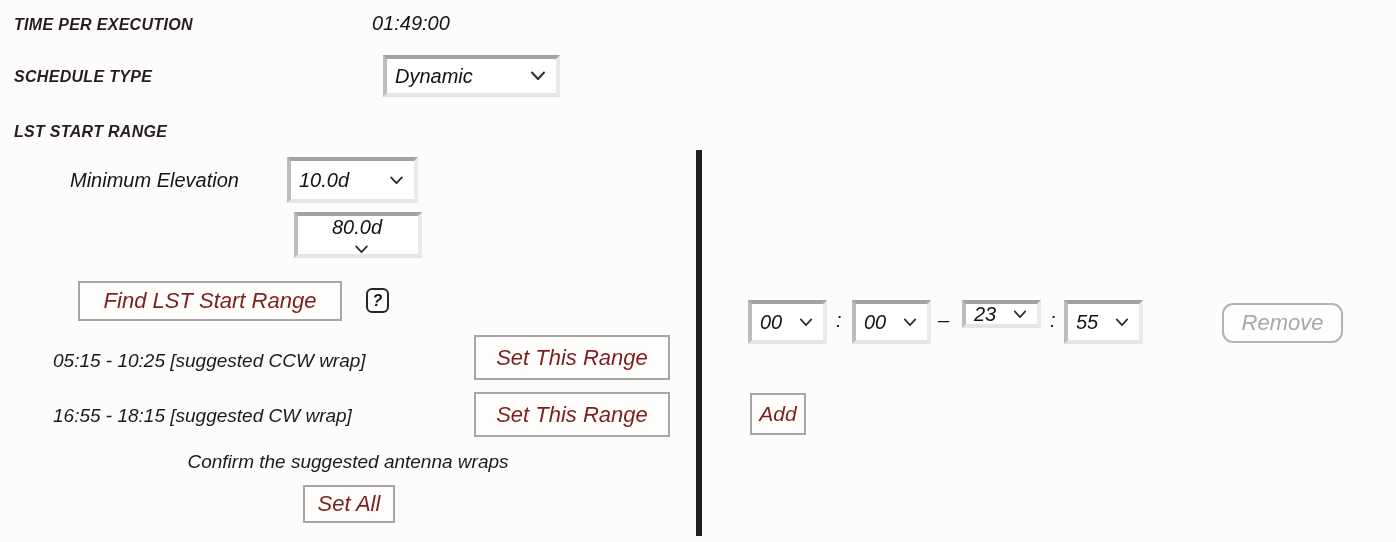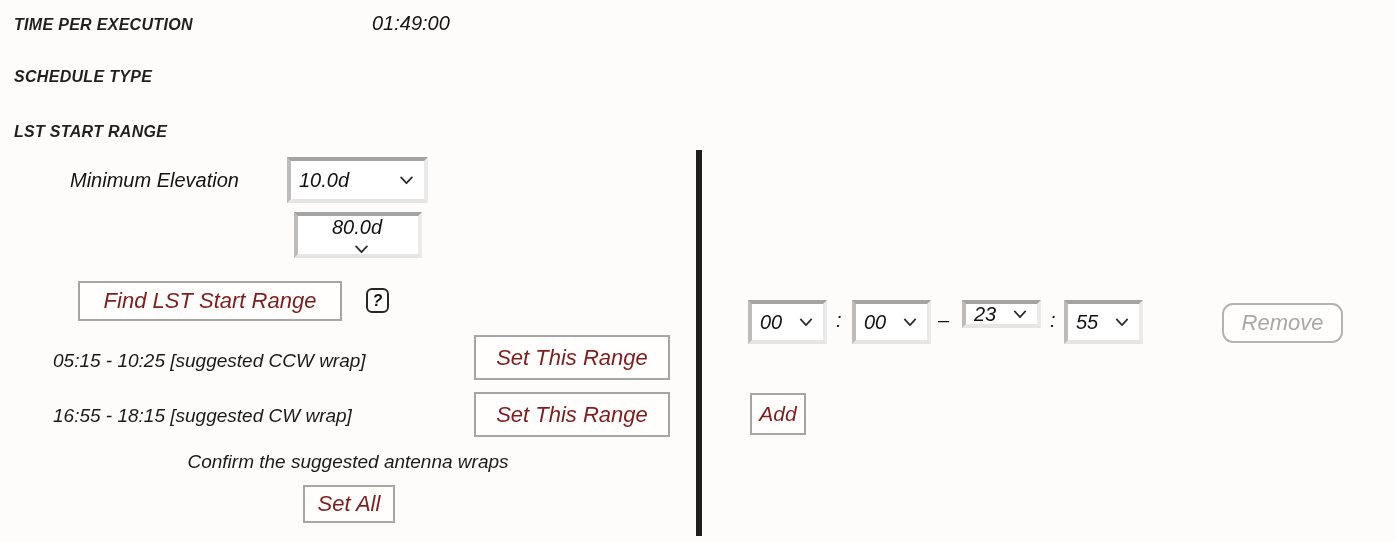--- a/index.html
+++ b/index.html
@@ -98,25 +98,31 @@
 </style>
 </head>
 <body>
 
 <div class="page">
 
   <span class="abs lbl-bold" style="left:14px; top:16px;">TIME PER EXECUTION</span>
   <span class="abs txt" style="left:372px; top:12px;">01:49:00</span>
 
   <span class="abs lbl-bold" style="left:14px; top:68px;">SCHEDULE TYPE</span>
+  <div class="abs sel" style="left:383px; top:55px; width:177px; height:42px;">
+    <span>Dynamic</span>
+    <svg class="chev" width="16" height="10" viewBox="0 0 16 10">
+      <path d="M2 1.5 L8 8 L14 1.5" fill="none" stroke="#2e2e2e" stroke-width="2" stroke-linecap="round" stroke-linejoin="round"></path>
+    </svg>
+  </div>
 
   <span class="abs lbl-bold" style="left:14px; top:123px;text-align:center;">LST START RANGE</span>
 
   <span class="abs txt" style="left:70px; top:169px;">Minimum Elevation</span>
-  <div class="abs sel" style="left:287px; top:157px; width:141px; height:46px;">
+  <div class="abs sel" style="left:287px; top:157px; width:131px; height:46px;">
     <span>10.0d</span>
     <svg class="chev" width="15" height="9" viewBox="0 0 16 10">
       <path d="M2 1.5 L8 8 L14 1.5" fill="none" stroke="#2e2e2e" stroke-width="2" stroke-linecap="round" stroke-linejoin="round"></path>
     </svg>
   </div>
 
   <div class="abs sel" style="left:294px; top:212px; width:128px; height:46px;flex-direction:column;">
     <span>80.0d</span>
     <svg class="chev" width="15" height="9" viewBox="0 0 16 10">
       <path d="M2 1.5 L8 8 L14 1.5" fill="none" stroke="#2e2e2e" stroke-width="2" stroke-linecap="round" stroke-linejoin="round"></path>

